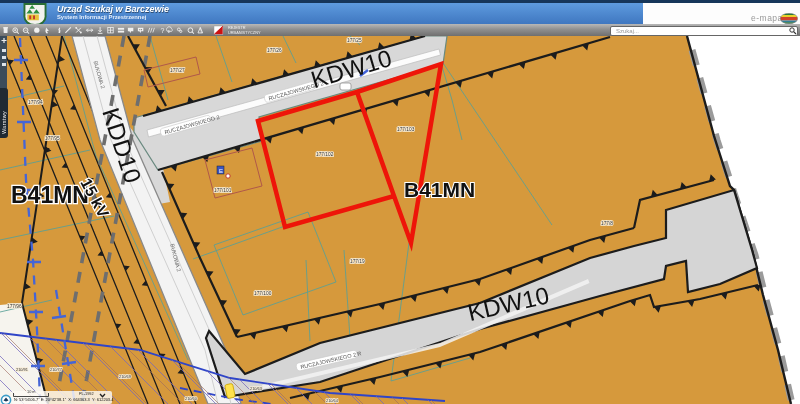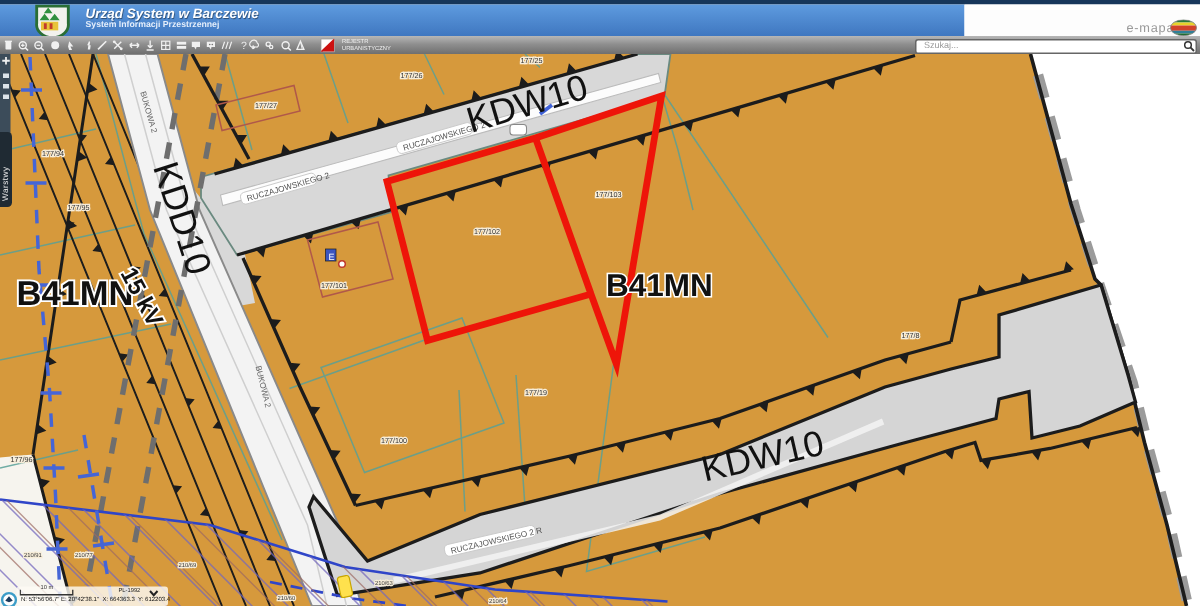--- a/index.html
+++ b/index.html
@@ -187,21 +187,21 @@
 
 <div id="hdrwhite"></div>
 
 <svg width="30" height="23" viewBox="0 0 30 24" style="position:absolute;left:20px;top:3px">
 <path d="M4 1 h22 v12 a11 9 0 01-11 10 a11 9 0 01-11-10 Z" fill="#f2f2ee" stroke="#2a6e35" stroke-width="2"></path>
 <path d="M9 6 l3 -4 3 4 z M6 11 l3.5 -4.5 3.5 4.5 z M13 11 l3.5 -4.5 3.5 4.5 z" fill="#2f8f3f"></path>
 <rect x="7" y="12" width="12" height="6" fill="#e8c33a"></rect>
 <path d="M9 13h2v4H9zM13 13h2v4h-2z" fill="#c23b2a"></path>
 </svg>
 
-<div class="t" style="left:57px;top:4px;font-size:9px;font-weight:bold;font-style:italic;color:#fff;text-shadow:0.5px 0.5px 0.5px rgba(0,0,0,0.45)">Urząd System w Barczewie</div>
+<div class="t" style="left:57px;top:4px;font-size:9px;font-weight:bold;font-style:italic;color:#fff;text-shadow:0.5px 0.5px 0.5px rgba(0,0,0,0.45)">Urząd Szukaj w Barczewie</div>
 
 <div class="t" style="left:57px;top:13.5px;font-size:5.8px;color:#e4eefb;font-weight:bold">System Informacji Przestrzennej</div>
 
 <div class="t" style="left:751px;top:13px;font-size:8.5px;color:#999;letter-spacing:0.5px">e-mapa</div>
 
 <svg width="18" height="11" viewBox="0 0 18 11" style="position:absolute;left:780px;top:13px">
 <defs>
         <clipPath id="gc">
           <ellipse cx="9" cy="5.5" rx="8.7" ry="5.3"></ellipse>
         </clipPath>

